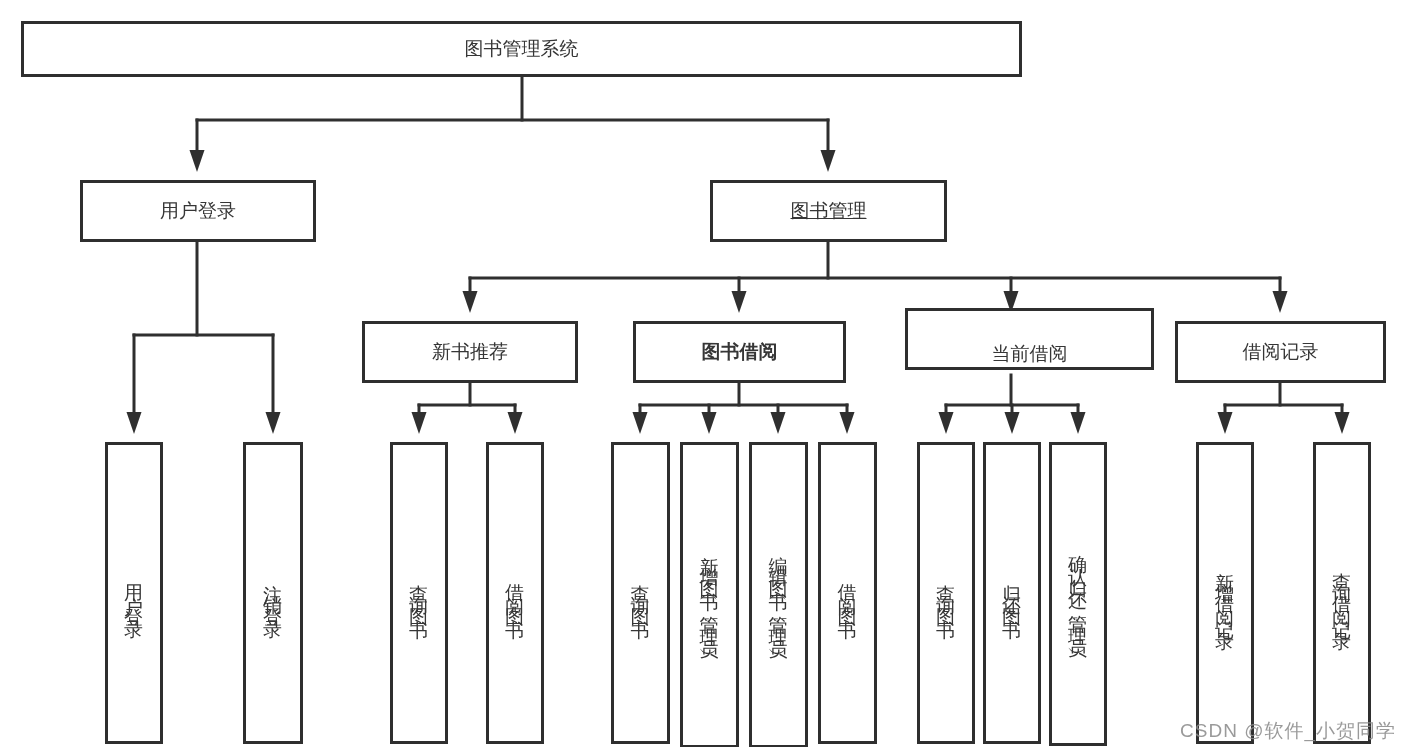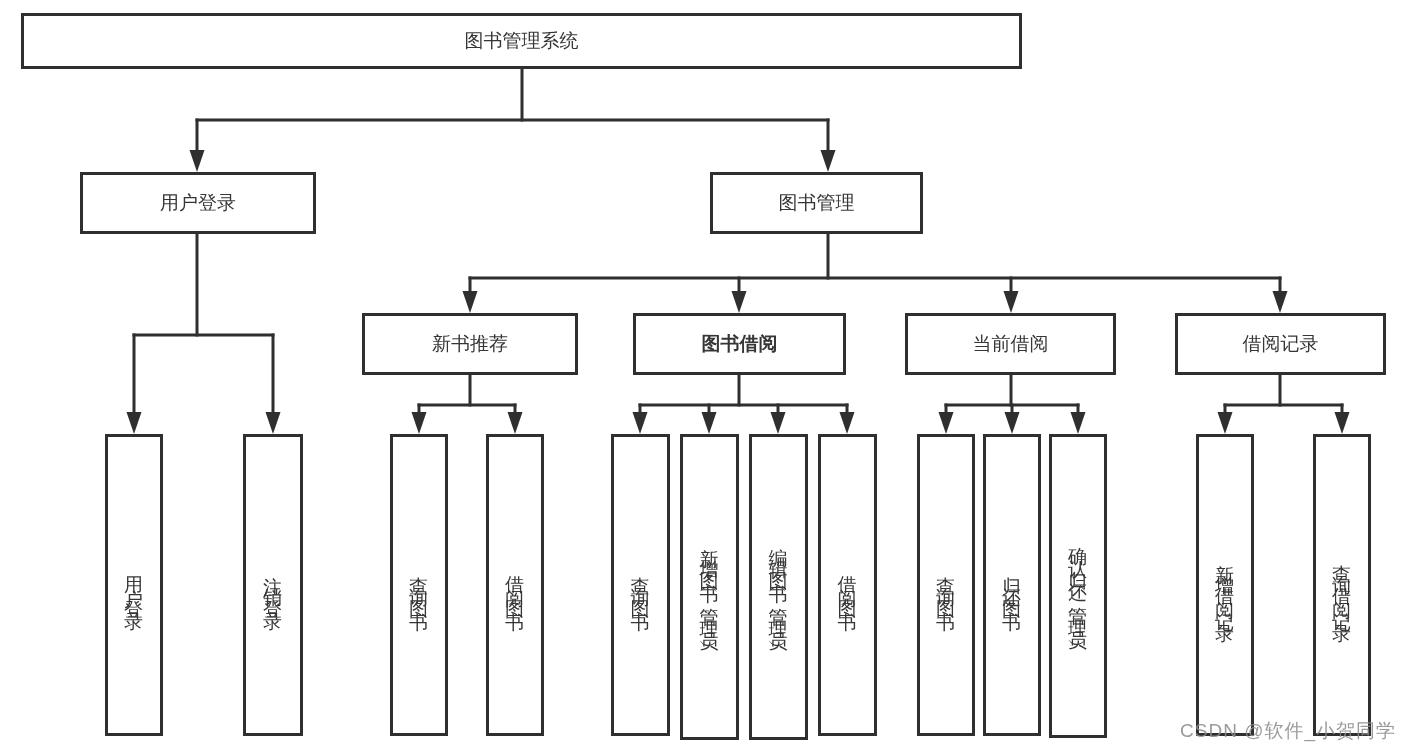--- a/index.html
+++ b/index.html
@@ -25,35 +25,36 @@
     position: absolute;
     box-sizing: border-box;
     border: 3px solid #2f2f2f;
     background: #ffffff;
     color: #363636;
     display: flex;
     align-items: center;
     justify-content: center;
     font-size: 19px;
     z-index: 2;
+    margin-top: 8px;
   }
   .leaf span {
     writing-mode: vertical-rl;
     text-orientation: mixed;
     letter-spacing: 12px;
     line-height: 1;
     font-size: 19px;
   }
   
   .n-root { left: 21px;   top: 13px;  width: 1001px; height: 56px; }
   .n-l2a  { left: 80px;   top: 172px; width: 236px;  height: 62px; }
-  .n-l2b  { left: 710px;  top: 172px; width: 213px;  height: 62px; }
+  .n-l2b  { left: 710px;  top: 172px; width: 237px;  height: 62px; text-decoration: underline; }
   .n-l3a  { left: 362px;  top: 313px; width: 216px;  height: 62px; }
   .n-l3b  { left: 633px;  top: 313px; width: 213px;  height: 62px; font-weight: bold; }
-  .n-l3c  { left: 905px;  top: 313px; width: 211px;  height: 62px; }
+  .n-l3c  { left: 905px;  top: 300px; width: 249px;  height: 62px; align-items: flex-end; }
   .n-l3d  { left: 1175px; top: 313px; width: 211px;  height: 62px; }
   
   .leaf { top: 434px; height: 302px; }
   .n-a1 { left: 105px;  width: 58px; }
   .n-a2 { left: 243px;  width: 60px; }
   .n-b1 { left: 390px;  width: 58px; }
   .n-b2 { left: 486px;  width: 58px; }
   .n-c1 { left: 611px;  width: 59px; }
   .n-c2 { left: 680px;  width: 59px; height: 306px; }
   .n-c3 { left: 749px;  width: 59px; height: 306px; }

